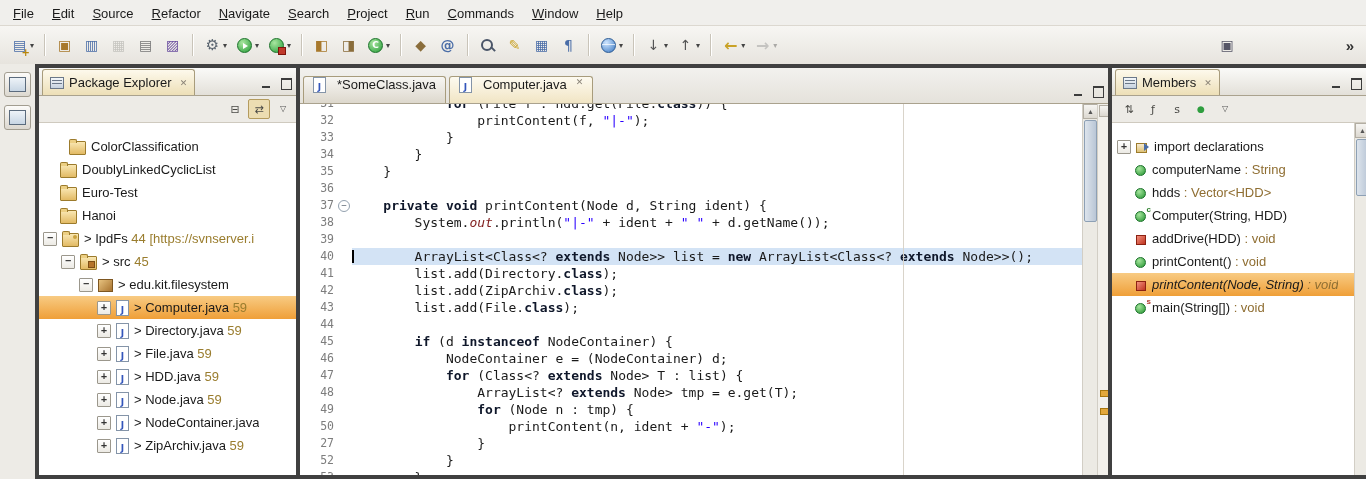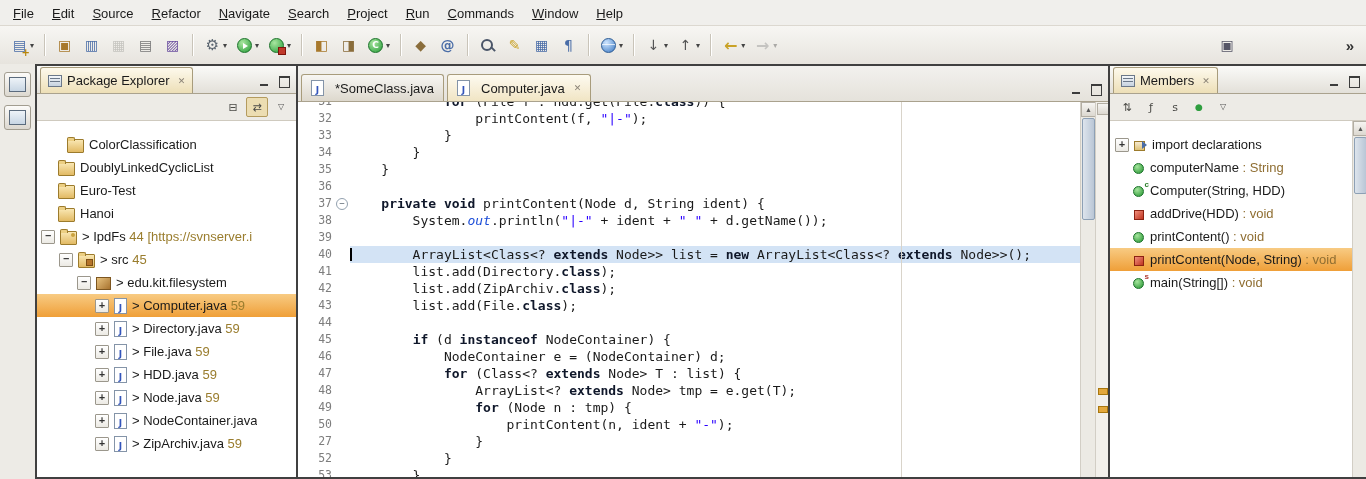--- a/index.html
+++ b/index.html
@@ -55,21 +55,21 @@
   .i-back:before{content:"←";color:#c9a227;font-weight:bold;font-size:16px}
   .i-forward:before{content:"→";color:#888;font-weight:bold;font-size:16px}
   .i-perspective:before{content:"▣";color:#556}
 
   
   .main{position:absolute;left:0;right:0;top:64px;bottom:0}
   .strip{position:absolute;left:0;top:0;width:35px;bottom:0;border-right:1px solid #c6c1b6;background:#edebe6}
   .fv-btn{width:25px;height:23px;margin:8px auto 0;border:1px solid #a29d90;border-radius:3px;background:linear-gradient(#fcfbf9,#dcd8d0);position:relative}
   .fv-btn:before{content:"";position:absolute;inset:4px;border:1px solid #5b6b7d;background:linear-gradient(#eef3f8,#c8d6e4)}
 
-  .panel{position:absolute;top:0;bottom:0;display:flex;flex-direction:column;border:2px solid #404040;background:#edebe6}
+  .panel{position:absolute;top:0;bottom:0;display:flex;flex-direction:column;border:4px solid #404040;background:#edebe6}
   #pkg{left:35px;width:261px}
   #editor-area{left:296px;width:812px}
   #members{left:1108px;width:258px}
 
   .phead{height:27px;position:relative;display:flex;align-items:flex-end;background:linear-gradient(#fafaf8,#e3e0d9);border-bottom:1px solid #aaa28e;flex:none}
   .ptab{height:25px;display:flex;align-items:center;gap:5px;padding:0 7px;margin-left:3px;
         background:linear-gradient(#fdf9ec,#eddfb7);border:1px solid #a89c7c;border-bottom:none;border-radius:3px 3px 0 0;white-space:nowrap}
   .vicon{width:14px;height:12px;position:relative;display:inline-block;flex:none}
   .vicon:before{content:"";position:absolute;inset:0;border:1px solid #6b7889;background:linear-gradient(#f4f7fa,#c6d2df)}
   .vicon:after{content:"";position:absolute;left:2px;top:3px;right:2px;height:1px;background:#6b7889;box-shadow:0 3px 0 #6b7889}
@@ -105,37 +105,37 @@
        background:#eccf83;border:1px solid #9c7b2c;border-bottom:none;border-radius:2px 2px 0 0}
   .i-src-folder:after{content:"";position:absolute;right:1px;bottom:1px;width:5px;height:5px;background:#b5742a;border:1px solid #7d4e15}
   .i-project:after{content:"";position:absolute;right:1px;top:1px;width:4px;height:4px;background:#caa23f;border-radius:50%}
   .i-package{width:13px;height:11px;background:linear-gradient(135deg,#e7c27f,#a8732f);border:1px solid #7d5620;margin-top:2px;display:inline-block}
   .i-jfile{width:11px;height:14px;background:#fff;border:1px solid #8494a8;position:relative;text-align:center;display:inline-block}
   .i-jfile:before{content:"J";font:bold 9px/13px "DejaVu Sans",sans-serif;color:#3355bb}
 
   
   .etabs{height:35px;position:relative;display:flex;align-items:flex-end;background:linear-gradient(#f2f1ee,#e5e2db);border-bottom:1px solid #aaa28e;flex:none}
   .etab-holder{display:flex;align-items:flex-end;height:100%}
-  .etab{height:26px;display:flex;align-items:center;gap:6px;padding:0 9px;margin-left:3px;border:1px solid #a89c7c;border-bottom:none;
+  .etab{height:26px;display:flex;align-items:flex-start;gap:6px;padding:0 9px;margin-left:3px;border:1px solid #a89c7c;border-bottom:none;
         border-radius:3px 3px 0 0;white-space:nowrap}
   .etab.inactive{background:linear-gradient(#f7f6f3,#ddd8cd)}
   .etab.active{background:linear-gradient(#fdfaf0,#f1e5c4)}
   .ebody{flex:1;position:relative;background:#fff;overflow:hidden}
   .lines{position:absolute;left:0;right:30px;top:-9px}
   .line{height:17px;display:flex;align-items:stretch;font-family:"DejaVu Sans Mono",monospace;font-size:13px;white-space:pre}
   .lnum{flex:none;width:34px;text-align:right;color:#7d7d7d;font-size:11.5px;line-height:17px;padding-right:3px}
   .fold{flex:none;width:15px;position:relative}
   .foldmark{position:absolute;left:1px;top:3px;width:10px;height:10px;border:1px solid #93a1af;border-radius:50%;color:#5c6874;
             font:9px/9px "DejaVu Sans Mono",monospace;text-align:center;background:#fff}
   .codetxt{flex:1;line-height:17px}
   .line.cur .codetxt{background:#d3e3f5}
   .caret{display:inline-block;width:2px;height:13px;background:#000;vertical-align:-2px;margin-right:-2px}
   .k{color:#0f172a;font-weight:bold}
   .s{color:#2a00ff}
-  .st{color:#1d4ed8;font-style:italic}
+  .st{color:#7f1d1d;font-style:italic}
   .mline{position:absolute;left:603px;top:0;bottom:0;width:1px;background:#d9d4ca}
   .vscroll{position:absolute;right:14px;top:0;bottom:0;width:15px;background:#eceae4;border-left:1px solid #d2cec5}
   .sb-btn{position:absolute;left:0;right:0;height:13px;text-align:center;font-size:7px;line-height:13px;color:#555;
           background:linear-gradient(#f6f5f2,#dcd8d0);border:1px solid #b3aea3}
   .sb-up{top:0}
   .sb-up:before{content:"▲"}
   .sb-thumb{position:absolute;left:1px;right:1px;top:16px;height:100px;background:linear-gradient(90deg,#dde4ec,#b9c6d6);
             border:1px solid #8da0b5;border-radius:2px}
   .oruler{position:absolute;right:0;top:0;bottom:0;width:14px;background:#f2f0eb;border-left:1px solid #d2cec5}
   .ocorner{position:absolute;top:1px;left:1px;width:10px;height:10px;border:1px solid #b3aea3;background:linear-gradient(#f6f5f2,#dcd8d0)}
@@ -485,36 +485,41 @@
               <span class="mi mi-import"></span>
               <span class="tlabel"><span>import declarations</span></span>
             </div>
             <div class="trow" style="padding-left: 5px;">
               <span class="xsp"></span>
               <span class="mi mi-field-public"></span>
               <span class="tlabel"><span>computerName</span><span class="mtype"> : String</span></span>
             </div>
             <div class="trow" style="padding-left: 5px;">
               <span class="xsp"></span>
+              <span class="mi mi-field-public"></span>
+              <span class="tlabel"><span>hdds</span><span class="mtype"> : Vector&lt;HDD&gt;</span></span>
+            </div>
+            <div class="trow" style="padding-left: 5px;">
+              <span class="xsp"></span>
               <span class="mi mi-method-public">
                 <span class="mdec c">c</span>
               </span>
               <span class="tlabel"><span>Computer(String, HDD)</span></span>
             </div>
             <div class="trow" style="padding-left: 5px;">
               <span class="xsp"></span>
               <span class="mi mi-method-private"></span>
               <span class="tlabel"><span>addDrive(HDD)</span><span class="mtype"> : void</span></span>
             </div>
             <div class="trow" style="padding-left: 5px;">
               <span class="xsp"></span>
               <span class="mi mi-method-public"></span>
               <span class="tlabel"><span>printContent()</span><span class="mtype"> : void</span></span>
             </div>
-            <div class="trow sel" style="padding-left: 5px;">
+            <div class="trow sel" style="padding-left: 5px; font-style: italic;">
               <span class="xsp"></span>
               <span class="mi mi-method-private"></span>
               <span class="tlabel"><span>printContent(Node, String)</span><span class="mtype"> : void</span></span>
             </div>
             <div class="trow" style="padding-left: 5px;">
               <span class="xsp"></span>
               <span class="mi mi-method-public">
                 <span class="mdec s">s</span>
               </span>
               <span class="tlabel"><span>main(String[])</span><span class="mtype"> : void</span></span>

